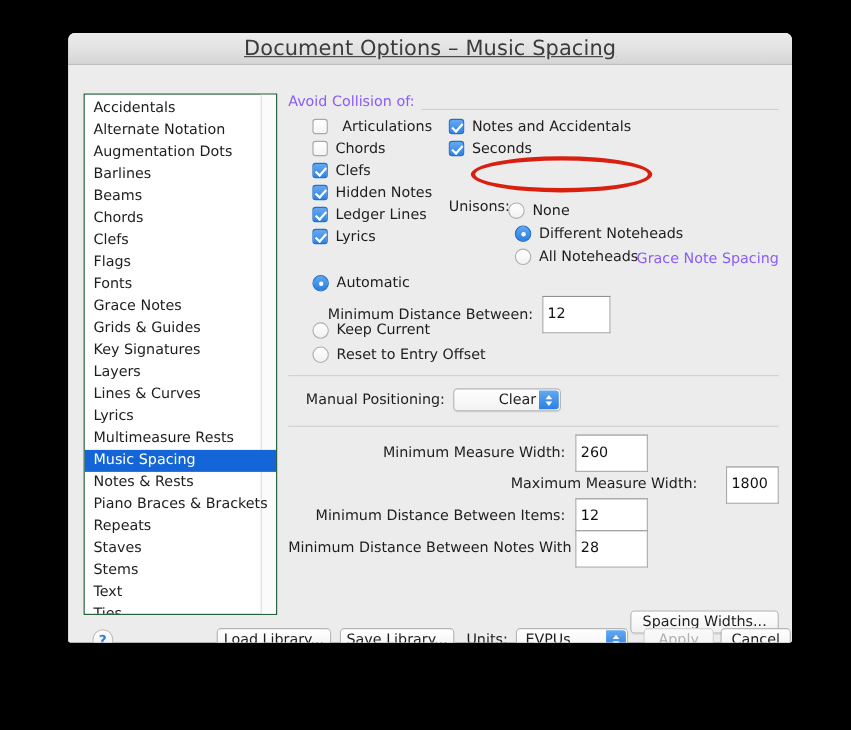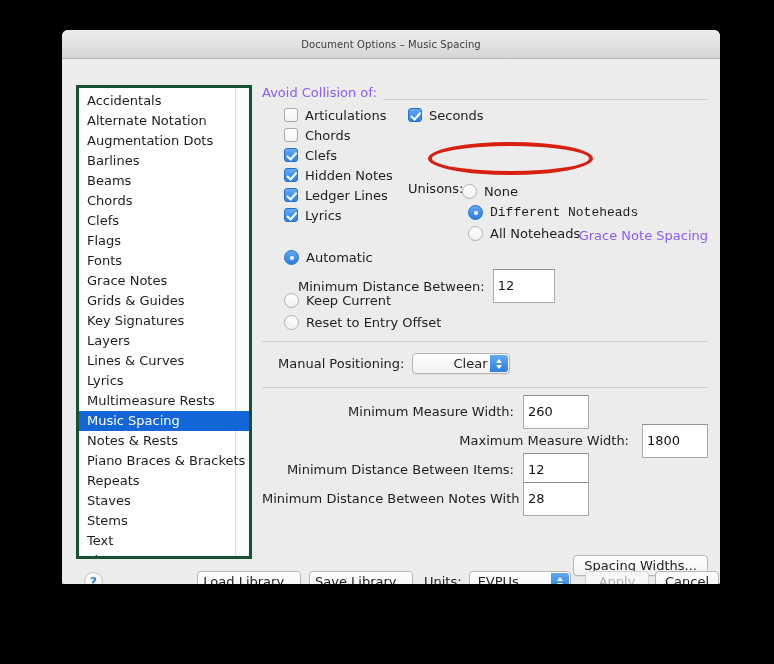--- a/index.html
+++ b/index.html
@@ -49,41 +49,42 @@
   .titlebar {
     position: relative;
     height: 28px;
     background: linear-gradient(to bottom, #ececec 0%, #e3e3e3 48%, #d5d5d5 100%);
     border-bottom: 1px solid #b2b2b2;
     display: flex;
     align-items: center;
     justify-content: center;
   }
   .titlebar-text {
-    font-size: 10px;
+    font-size: 19px;
     color: #3b3b3b;
     letter-spacing: 0.1px;
+    text-decoration: underline;
   }
 
   
   .dialog-body {
     position: relative;
     height: 526px;
     background: #ececec;
   }
 
   
   .list-box {
     position: absolute;
     left: 14px;
     top: 26px;
     width: 176px;
     height: 474px;
     background: #ffffff;
-    border: 3px solid #14532d;
+    border: 1px solid #14532d;
     box-sizing: border-box;
     overflow: hidden;
   }
   .list-inner {
     position: absolute;
     left: 0; top: 3px; right: 0;
   }
   .list-item {
     height: 20px;
     line-height: 20px;
@@ -346,21 +347,21 @@
       </div>
 
       <div class="pane">
 
         <div class="group-head" style="position:absolute; left:0; top:16px; width:100%;">
           <span>Avoid Collision of:</span>
           <span class="rule"></span>
         </div>
 
         <div id="avoidLeft" style="position:absolute; left:22px; top:36px;">
-            <div class="ctl" style="height: 20px;">
+            <div class="ctl" style="height: 20px; justify-content: space-between;">
               <span class="cb"></span>
               <span class="lbl">Articulations</span>
             </div>
             <div class="ctl" style="height: 20px;">
               <span class="cb"></span>
               <span class="lbl">Chords</span>
             </div>
             <div class="ctl" style="height: 20px;">
               <span class="cb on"></span>
               <span class="lbl">Clefs</span>
@@ -373,35 +374,39 @@
               <span class="cb on"></span>
               <span class="lbl">Ledger Lines</span>
             </div>
             <div class="ctl" style="height: 20px;">
               <span class="cb on"></span>
               <span class="lbl">Lyrics</span>
             </div>
           </div>
 
         <div id="avoidRight" style="position:absolute; left:146px; top:36px;">
+            <div class="ctl" style="height: 20px;">
+              <span class="cb on"></span>
+              <span class="lbl">Notes and Accidentals</span>
+            </div>
             <div class="ctl" style="height: 20px;">
               <span class="cb on"></span>
               <span class="lbl">Seconds</span>
             </div>
           </div>
 
         <div style="position:absolute; left:146px; top:112px;" class="ctl">
           <span>Unisons:</span>
         </div>
         <div id="unisons" style="position:absolute; left:200px; top:112px;">
             <div class="ctl" style="height: 21px;">
               <span class="rb"></span>
               <span class="lbl">None</span>
             </div>
-            <div class="ctl" style="height: 21px; margin-left: 6px; font-family: Liberation Mono, monospace;">
+            <div class="ctl" style="height: 21px; margin-left: 6px;">
               <span class="rb on"></span>
               <span class="lbl">Different Noteheads</span>
             </div>
             <div class="ctl" style="height: 21px; margin-left: 6px;">
               <span class="rb"></span>
               <span class="lbl">All Noteheads</span>
             </div>
           </div>
 
         <div class="group-head" style="position:absolute; left:0; top:159px; width:100%;flex-direction:column;">
@@ -444,21 +449,21 @@
 
         <div class="hr" style="position:absolute; left:0; top:318px;"></div>
 
         <div id="measureFields" style="position:absolute; left:0; top:328px; width:100%;">
             <div class="row" style="height: 29px; justify-content: flex-start;">
               <span class="lbl-right" style="width: 252px; display: inline-block;">Minimum Measure Width:</span>
               <input type="text" class="field" value="260" style="width: 66px; margin-left: 9px;">
             </div>
             <div class="row" style="height: 29px; justify-content: flex-end;">
               <span class="lbl-right" style="width: 252px; display: inline-block;">Maximum Measure Width:</span>
-              <input type="text" class="field" value="1800" style="width: 66px; margin-left: 13px;">
+              <input type="text" class="field" value="1800" style="width: 48px; margin-left: 26px;">
             </div>
             <div class="row" style="height: 29px; justify-content: flex-start;">
               <span class="lbl-right" style="width: 252px; display: inline-block;">Minimum Distance Between Items:</span>
               <input type="text" class="field" value="12" style="width: 66px; margin-left: 9px;">
             </div>
             <div class="row" style="height: 29px; justify-content: flex-start;">
               <span class="lbl-right" style="width: 252px; display: inline-block;">Minimum Distance Between Notes With Ties:</span>
               <input type="text" class="field" value="28" style="width: 66px; margin-left: 9px;">
             </div>
           </div>

